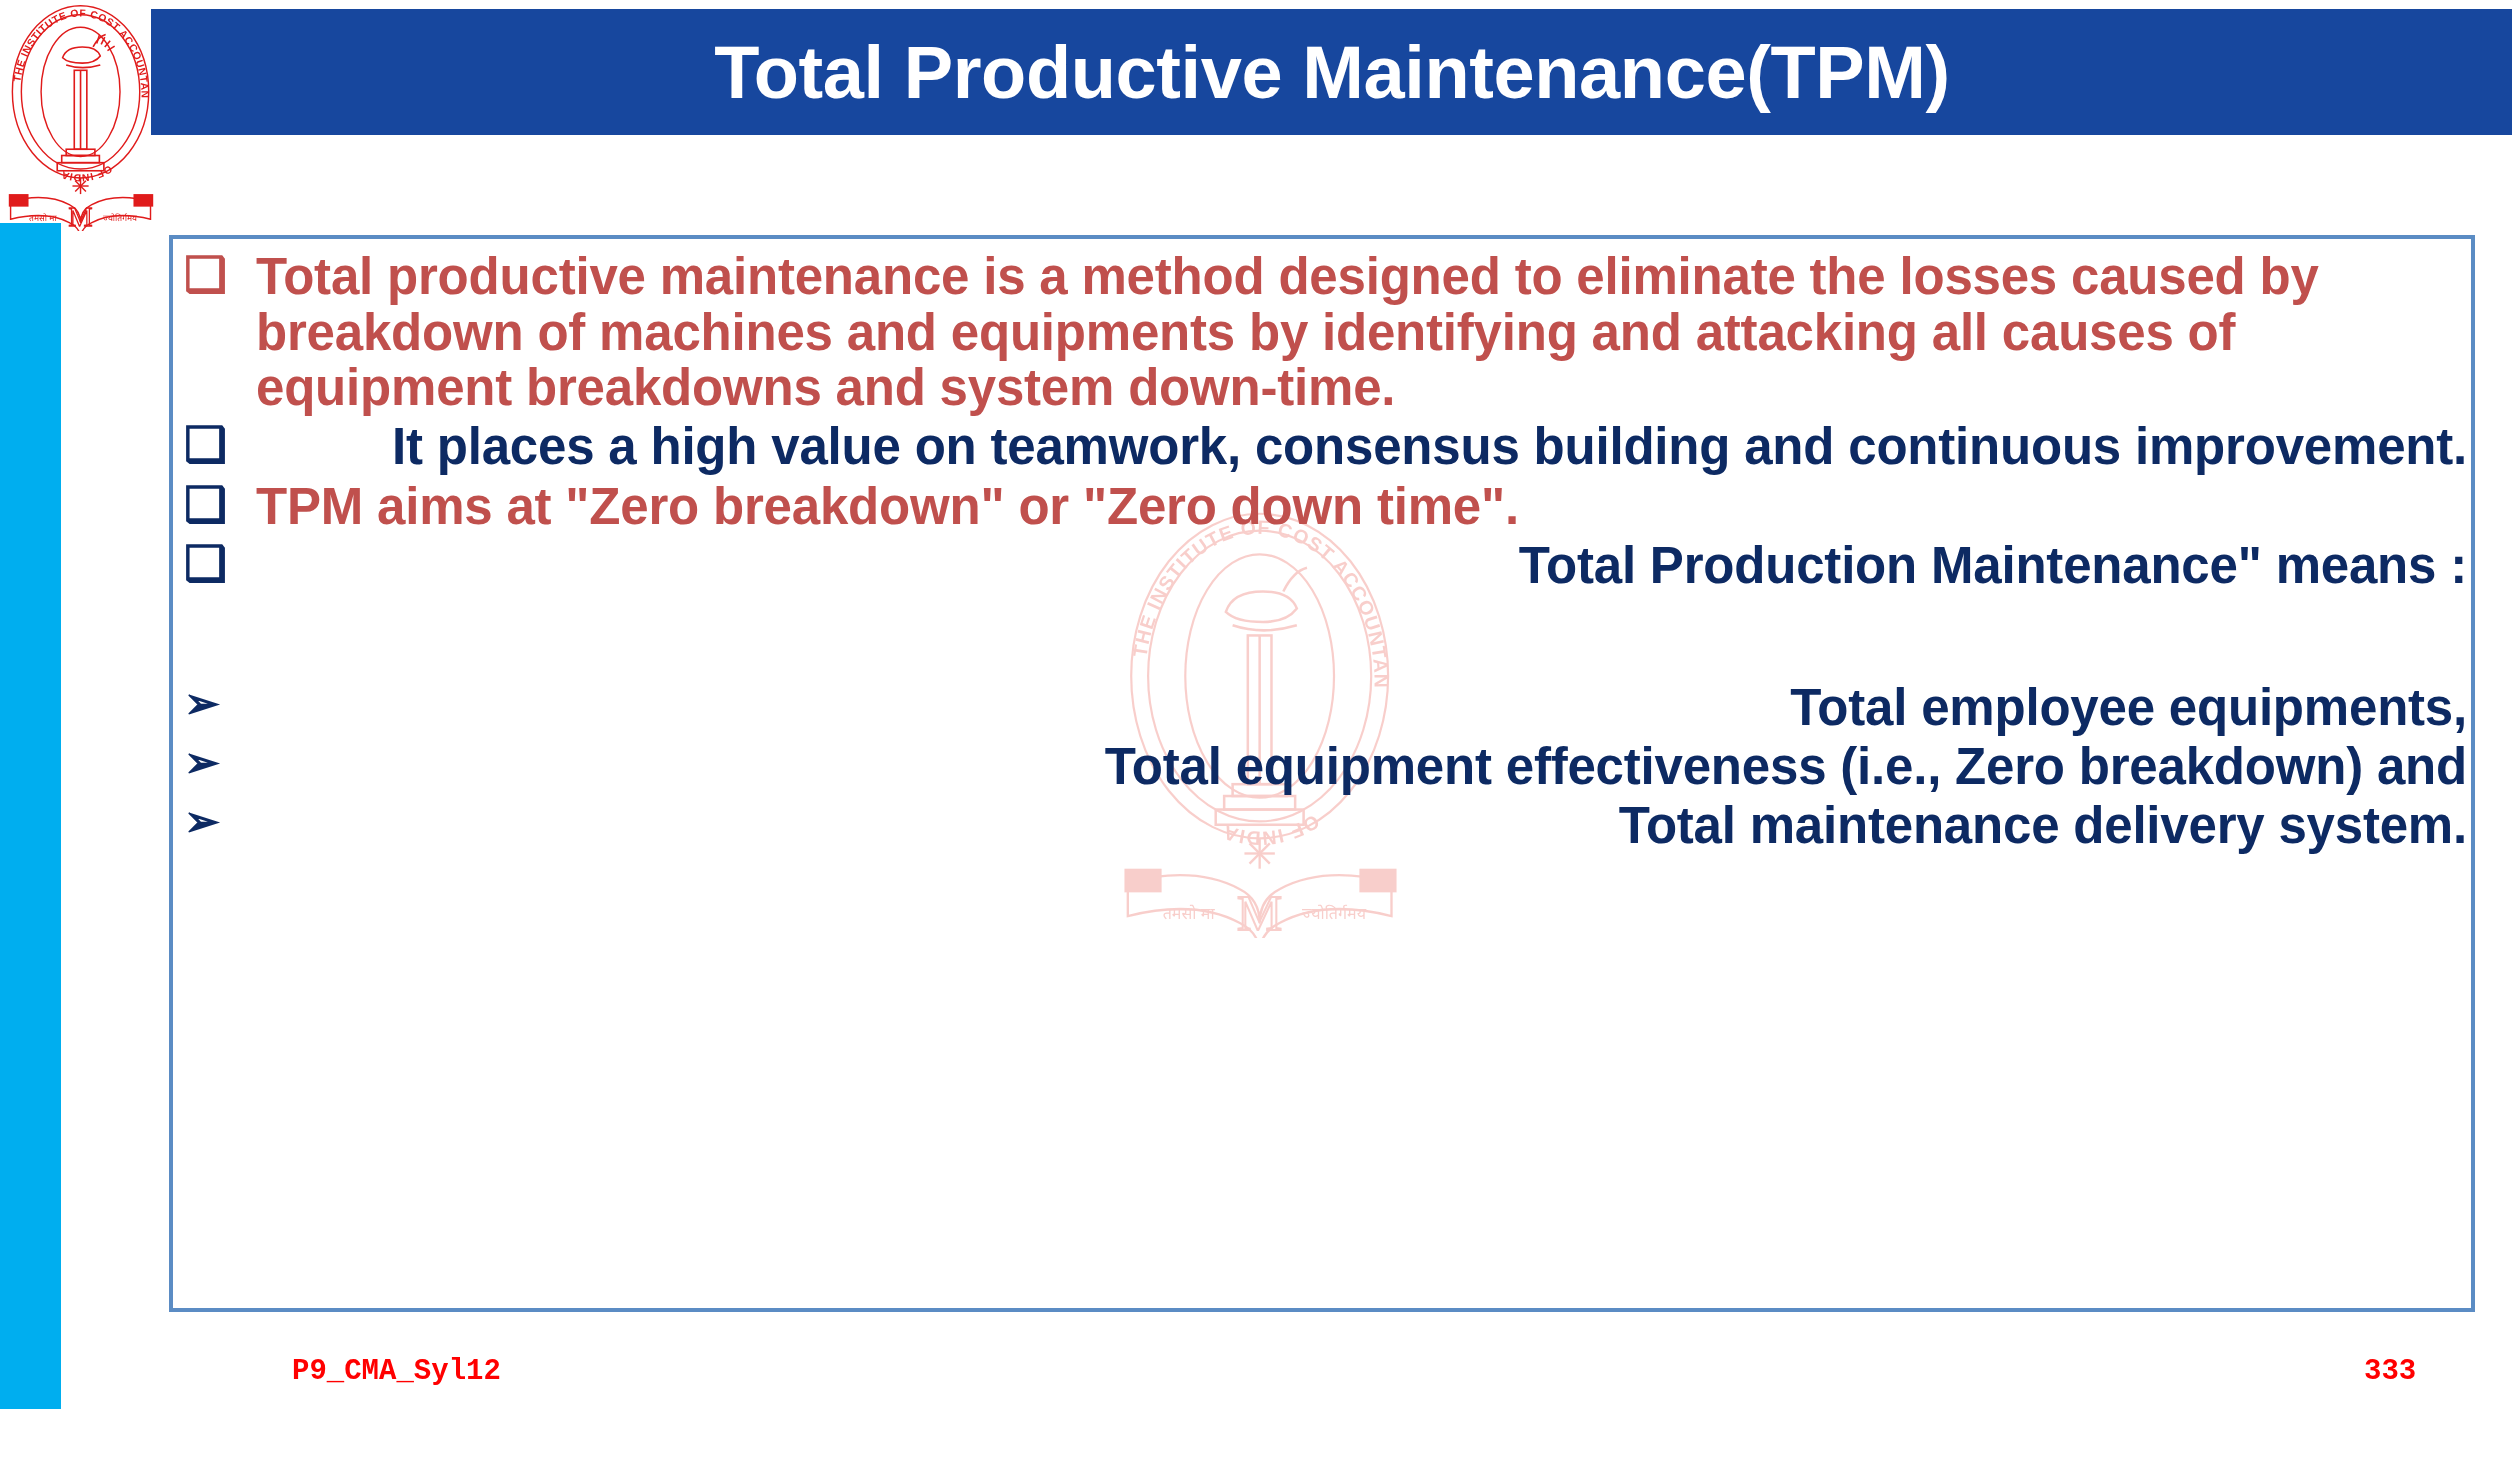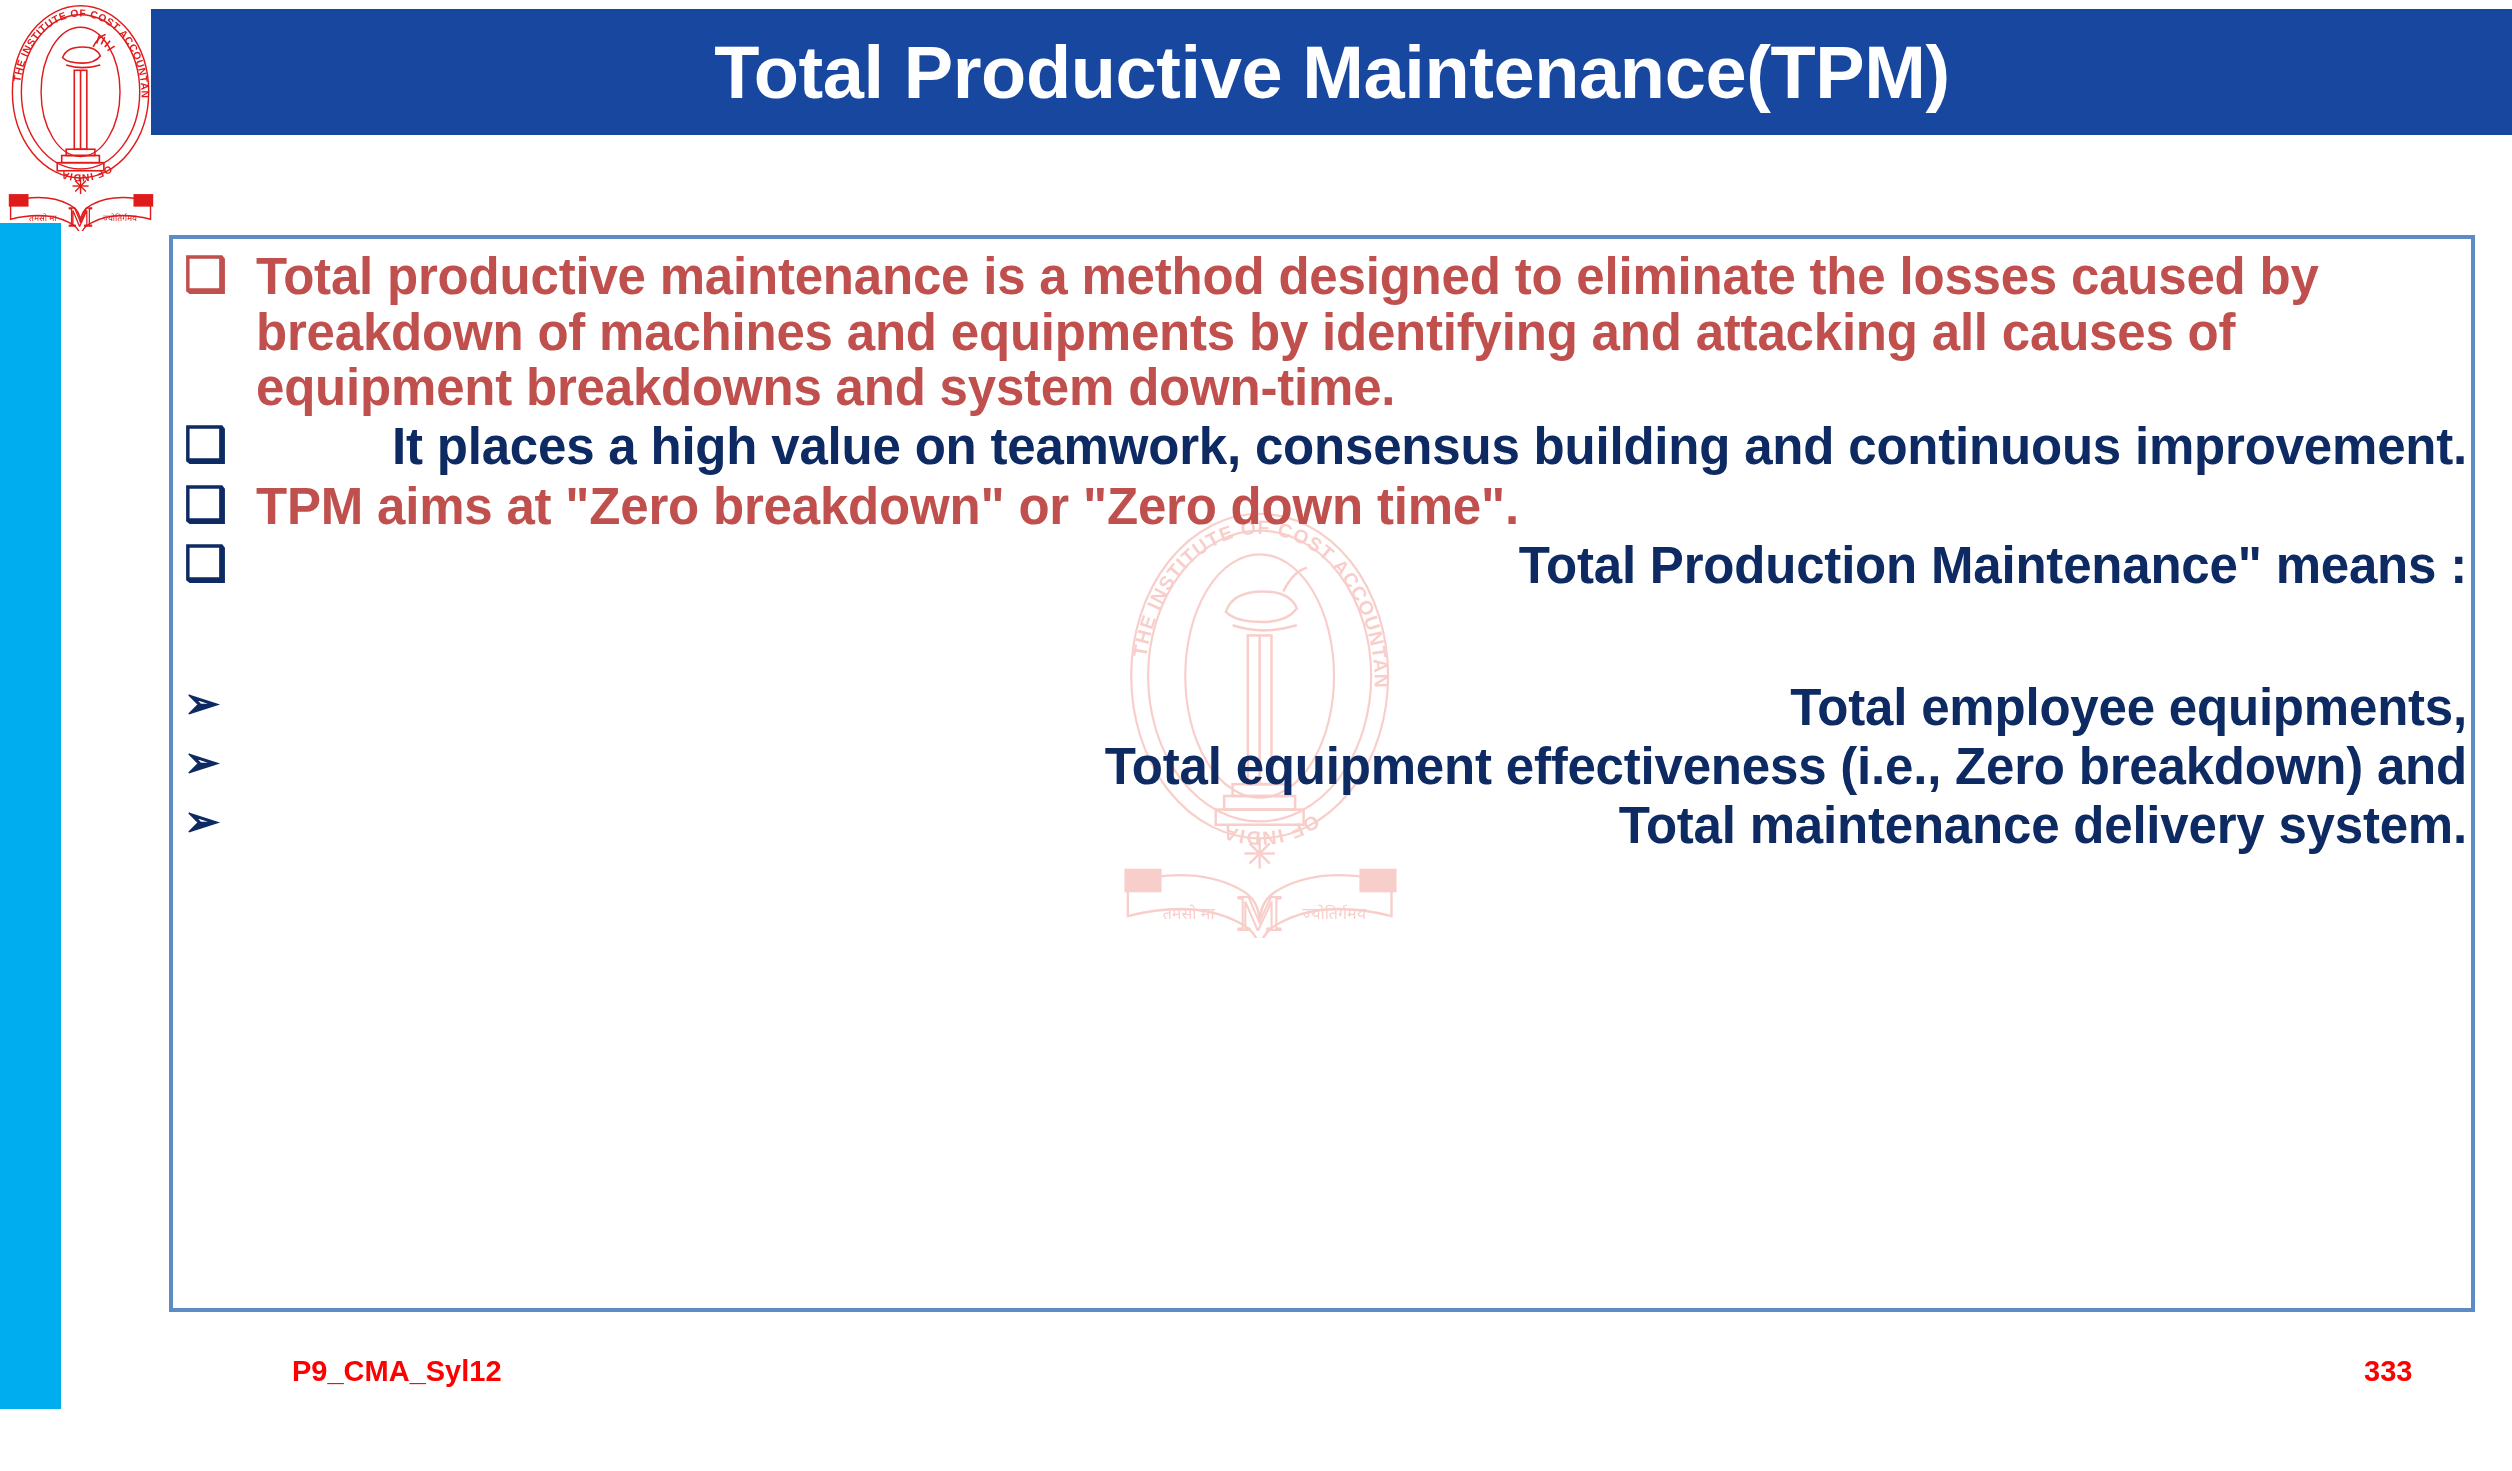--- a/index.html
+++ b/index.html
@@ -122,20 +122,21 @@
 
   .spacer-block { height: 83px; }
 
   
   .footer {
     position: absolute;
     left: 0;
     top: 1355px;
     width: 2056px;
     height: 63px;
+    font-family: Liberation Mono, monospace;
   }
   .footer-left {
     position: absolute;
     left: 292px;
     top: 0;
     color: #FF0000;
     font-size: 29px;
     font-weight: bold;
   }
   .footer-center {

